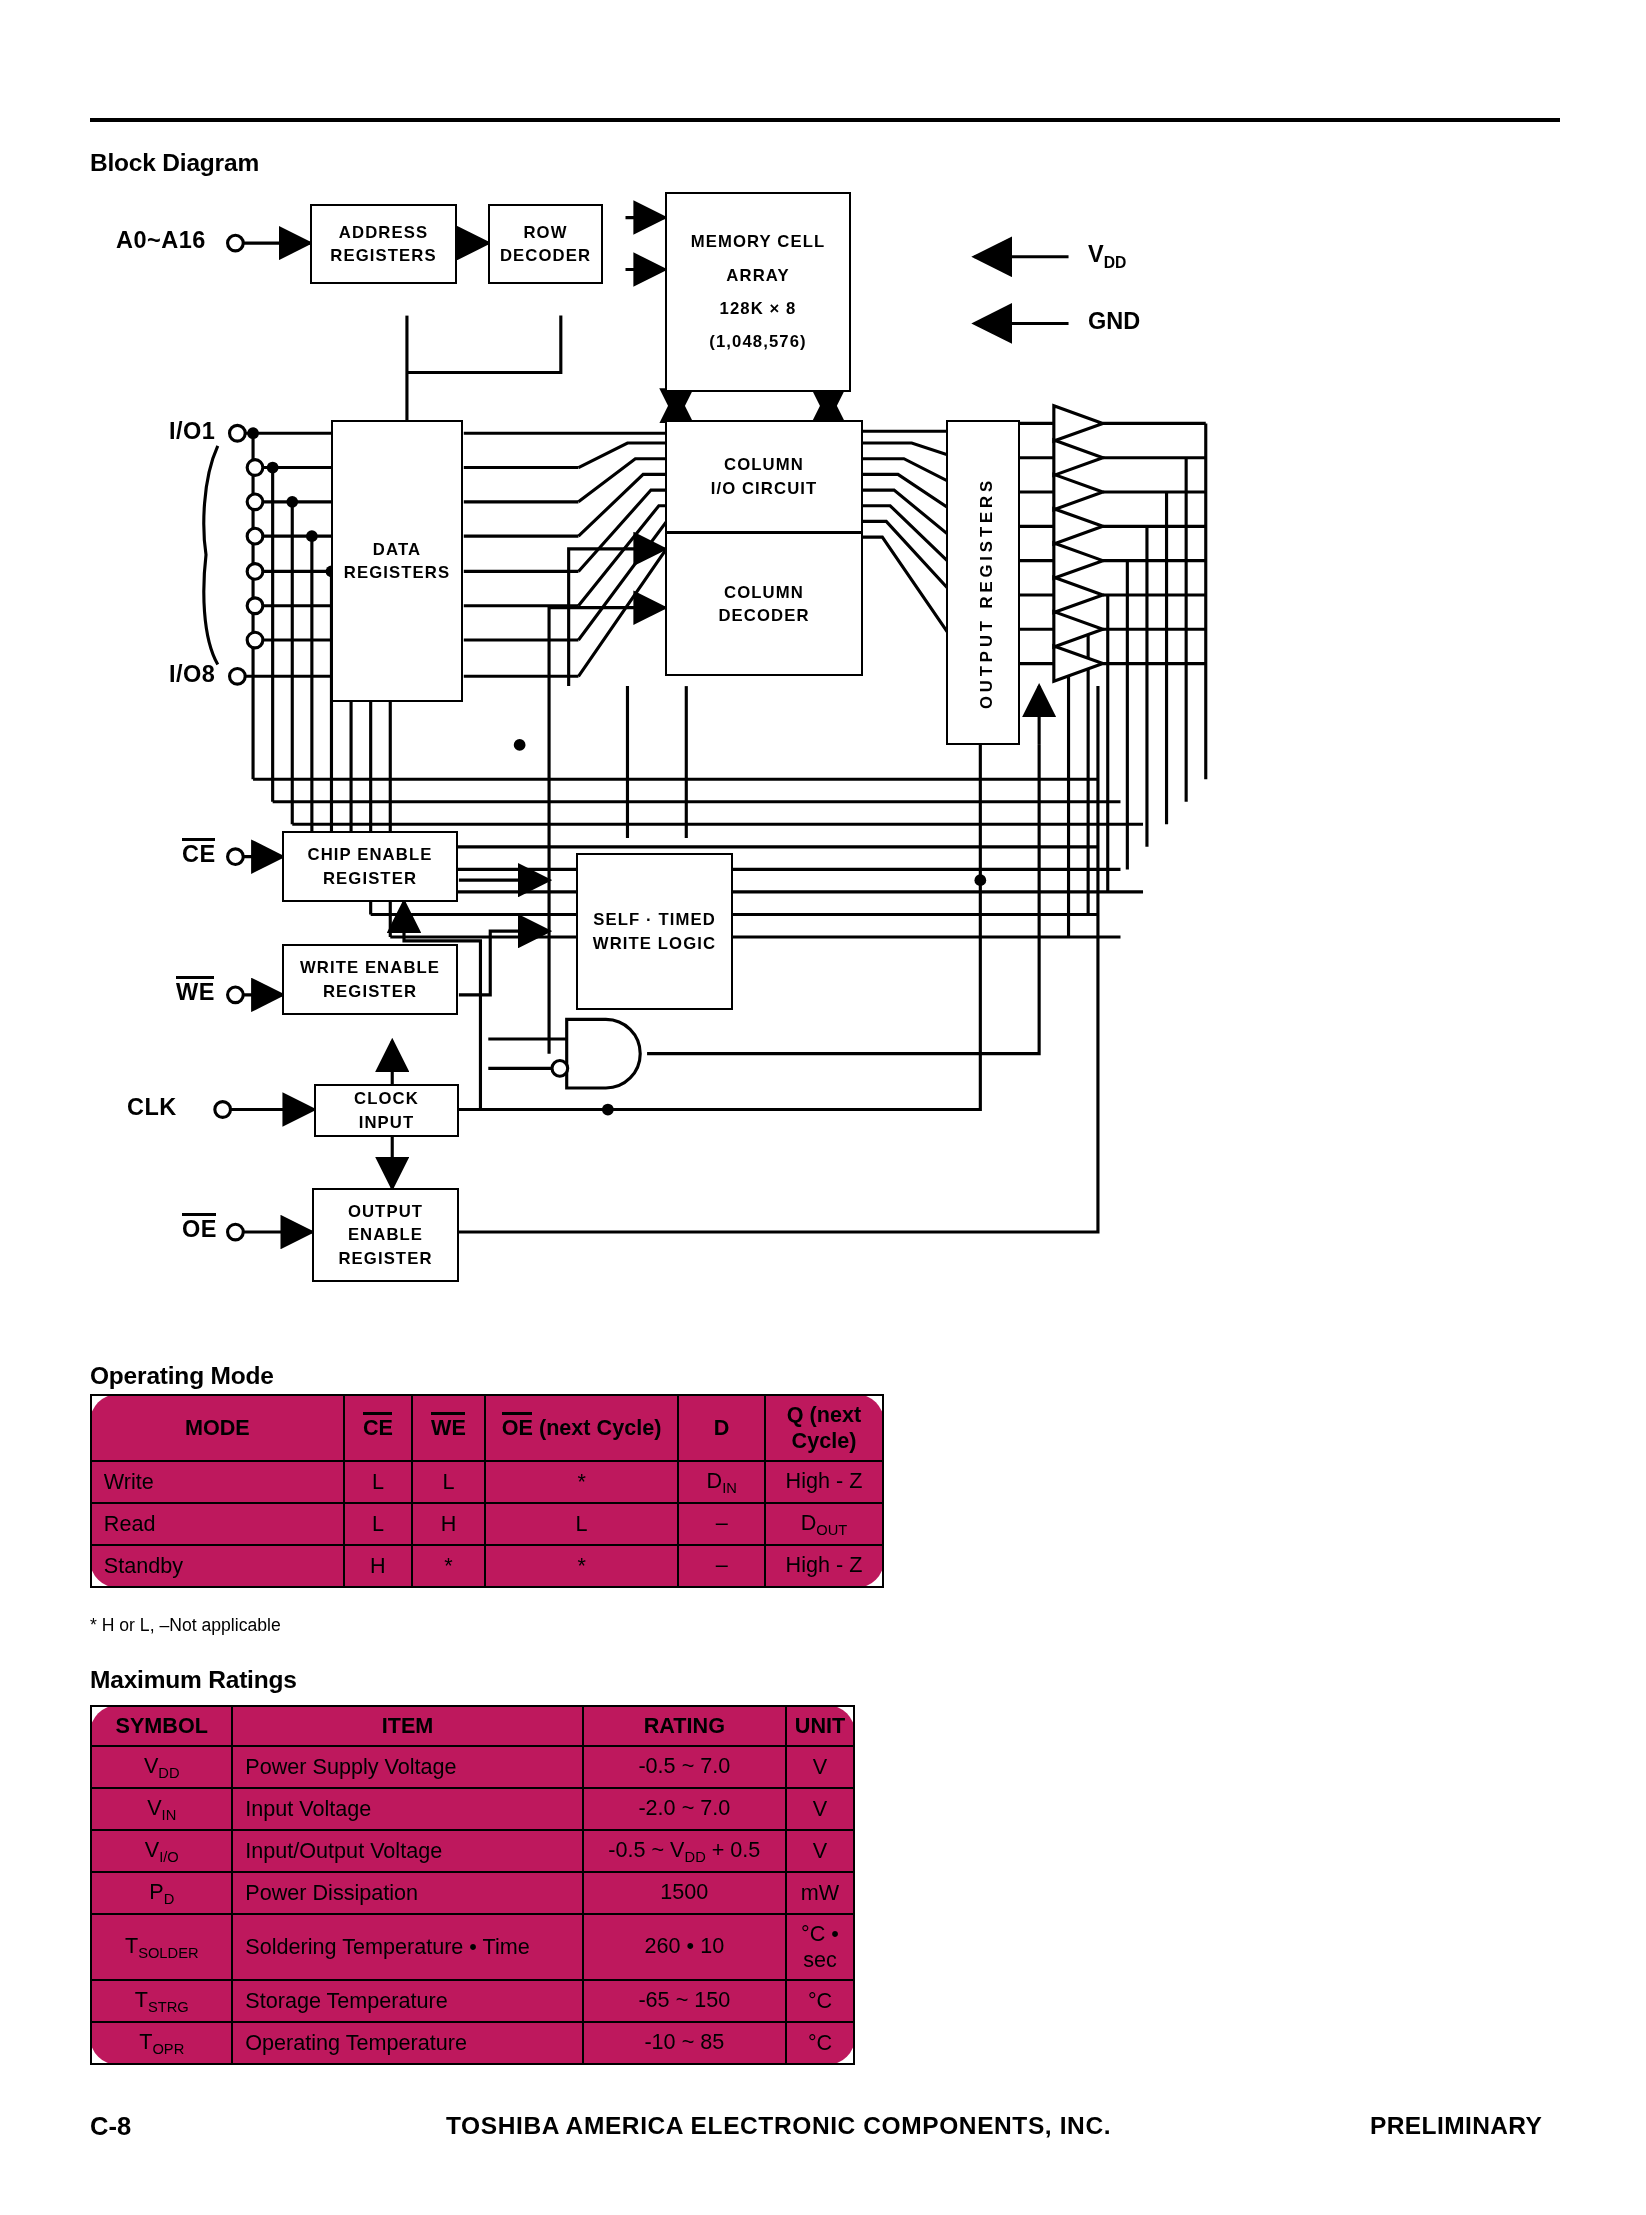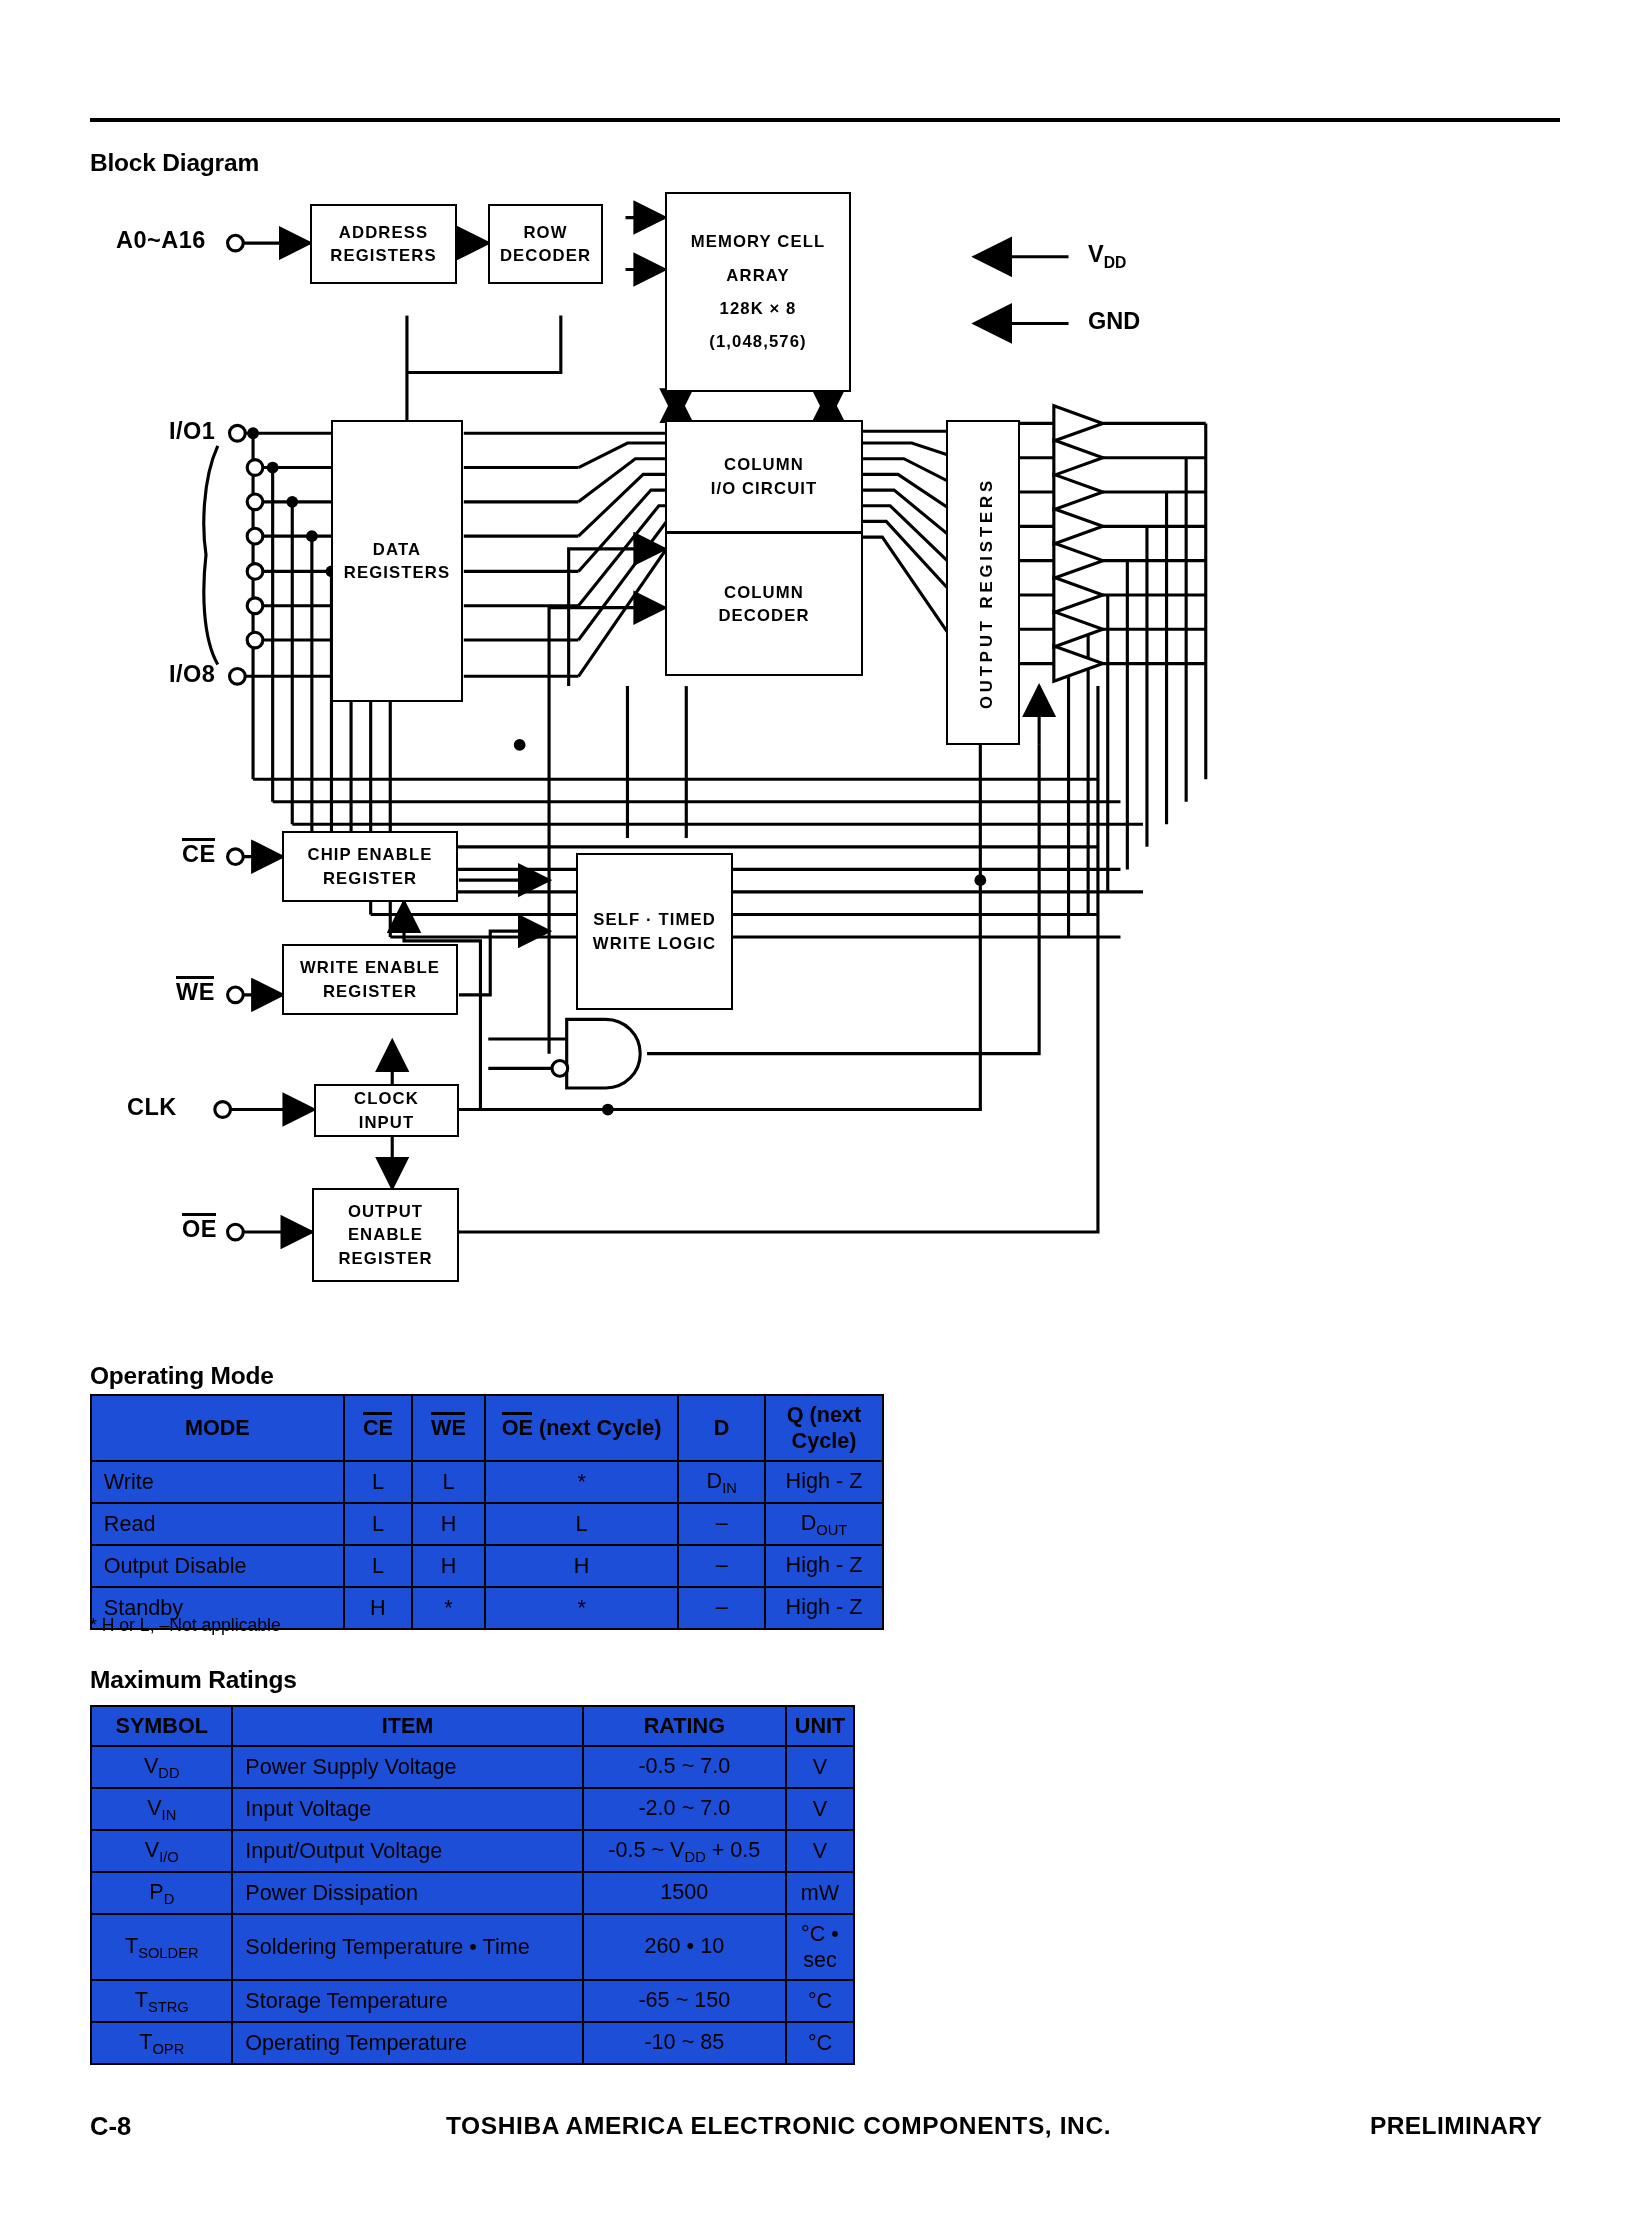--- a/index.html
+++ b/index.html
@@ -26,21 +26,21 @@
   .bx div{white-space:nowrap;}
   .pinlbl{position:absolute;font-size:23.5px;font-weight:bold;letter-spacing:0.5px;white-space:nowrap;}
   .ovl{position:relative;display:inline-block;}
   .ovl::before{content:"";position:absolute;left:0;right:1px;top:-2.9px;height:2.9px;background:#000;}
   .pwr{position:absolute;font-size:23.5px;font-weight:bold;}
   .pwr sub{font-size:15.7px;font-weight:bold;}
   .vlabel{position:absolute;font-size:16.7px;font-weight:bold;letter-spacing:3.9px;
      writing-mode:vertical-rl;transform:rotate(180deg);white-space:nowrap;}
 
   
-  table{border-collapse:collapse;position:absolute;background:#1d4ed8;}
+  table{border-collapse:collapse;position:absolute;background:#be185d;border-radius:28px;}
   table td,table th{border:2px solid #000;font-size:21.6px;font-weight:normal;
      padding:5.9px 7.8px;text-align:center;vertical-align:middle;}
   table th{font-weight:bold;}
   table sub{font-size:14.7px;}
   .lft{text-align:left;padding-left:11.8px;}
   .note{position:absolute;font-size:17.6px;}
 
   
   .ft{position:absolute;font-weight:bold;}
 
@@ -350,28 +350,20 @@
       </tr>
       <tr>
         <td class="lft">Read</td>
         <td>L</td>
         <td>H</td>
         <td>L</td>
         <td><span>–</span><sub></sub></td>
         <td><span>D</span><sub>OUT</sub></td>
       </tr>
       <tr>
-        <td class="lft">Output Disable</td>
-        <td>L</td>
-        <td>H</td>
-        <td>H</td>
-        <td><span>–</span><sub></sub></td>
-        <td><span>High - Z</span><sub></sub></td>
-      </tr>
-      <tr>
         <td class="lft">Standby</td>
         <td>H</td>
         <td>*</td>
         <td>*</td>
         <td><span>–</span><sub></sub></td>
         <td><span>High - Z</span><sub></sub></td>
       </tr>
     </tbody>
   </table>
 

